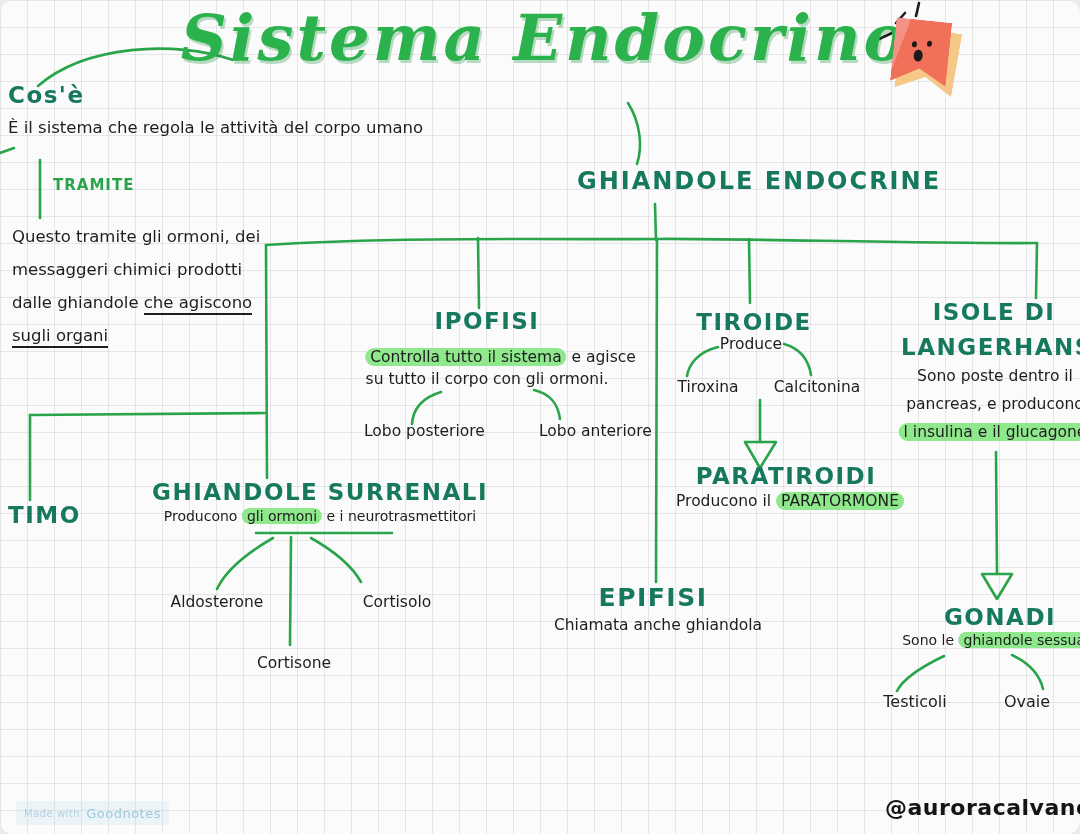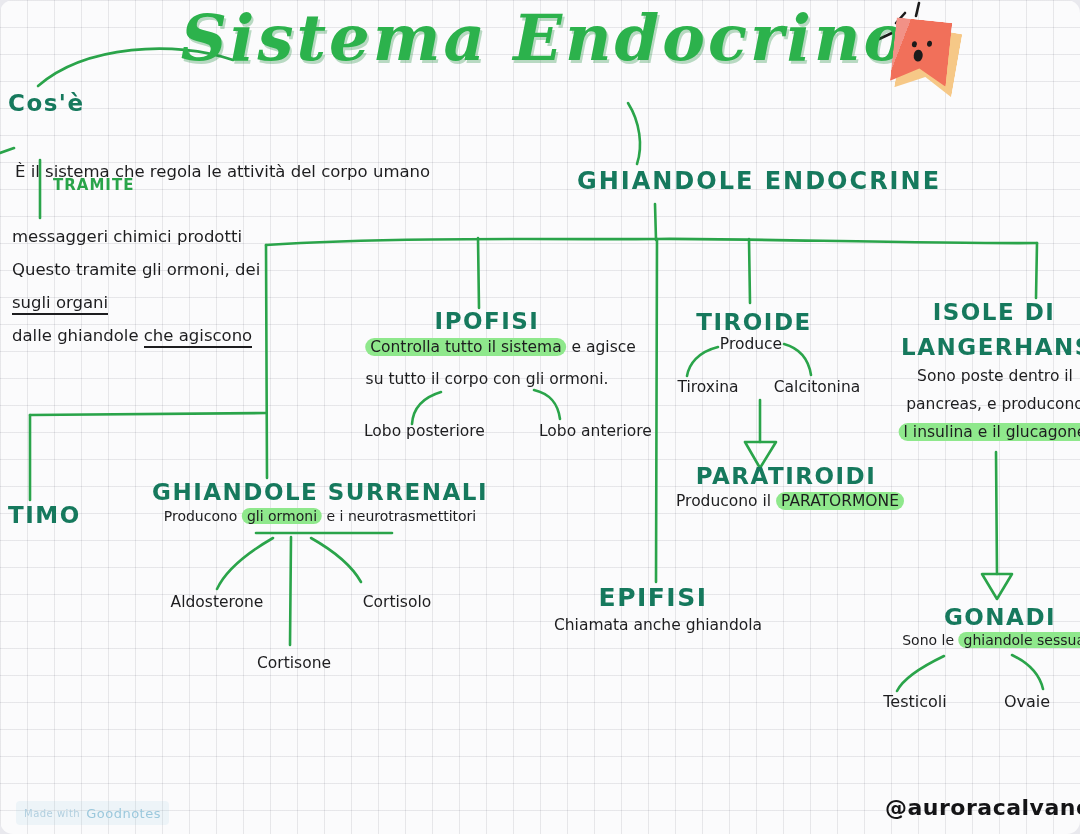--- a/index.html
+++ b/index.html
@@ -100,34 +100,34 @@
 
   <div id="title" class="abs cx">Sistema Endocrino</div>
   <div id="sticker" class="abs">
     <div class="shadow"></div>
     <div class="book"></div>
     <div class="eye l"></div>
     <div class="eye r"></div>
     <div class="mouth"></div>
   </div>
 
-  <div class="abs heading" style="left:8px;top:82px;margin-top:8px;">Cos'è</div>
-  <div class="abs hand-lg" style="left:15px;top:118px;margin-top:44px;">È il sistema che regola le attività del corpo umano</div>
+  <div class="abs heading" style="left:8px;top:82px;">Cos'è</div>
+  <div class="abs hand-lg" style="left:8px;top:118px;">È il sistema che regola le attività del corpo umano</div>
   <div class="abs green-label" style="left:53px;top:176px;">TRAMITE</div>
   <div id="para" class="abs hand-lg" style="left:12px;top:220px;">
+    <div>Questo tramite gli ormoni, dei</div>
     <div>messaggeri chimici prodotti</div>
-    <div>Questo tramite gli ormoni, dei</div>
+    <div><span>dalle ghiandole </span><span class="ul">che agiscono</span></div>
     <div><span class="ul">sugli organi</span></div>
-    <div><span>dalle ghiandole </span><span class="ul">che agiscono</span></div>
   </div>
 
   <div class="abs cx heading-lg" style="left:735px;top:167px;margin-left:24px;">GHIANDOLE ENDOCRINE</div>
 
   <div class="abs cx heading" style="left:487px;top:308px;">IPOFISI</div>
-  <div class="abs cx hand" style="left:490px;top:338px;padding-left:21px;"><span class="hl">Controlla tutto il sistema</span><span> e agisce</span></div>
+  <div class="abs cx hand" style="left:490px;top:348px;padding-left:21px;"><span class="hl">Controlla tutto il sistema</span><span> e agisce</span></div>
   <div class="abs cx hand" style="left:487px;top:370px;">su tutto il corpo con gli ormoni.</div>
   <div class="abs hand" style="left:364px;top:422px;">Lobo posteriore</div>
   <div class="abs hand" style="left:539px;top:422px;">Lobo anteriore</div>
 
   <div class="abs cx heading" style="left:754px;top:309px;">TIROIDE</div>
   <div class="abs cx hand" style="left:751px;top:335px;">Produce</div>
   <div class="abs cx hand" style="left:708px;top:378px;">Tiroxina</div>
   <div class="abs cx hand" style="left:817px;top:378px;">Calcitonina</div>
 
   <div class="abs cx heading" style="left:786px;top:463px;">PARATIROIDI</div>

